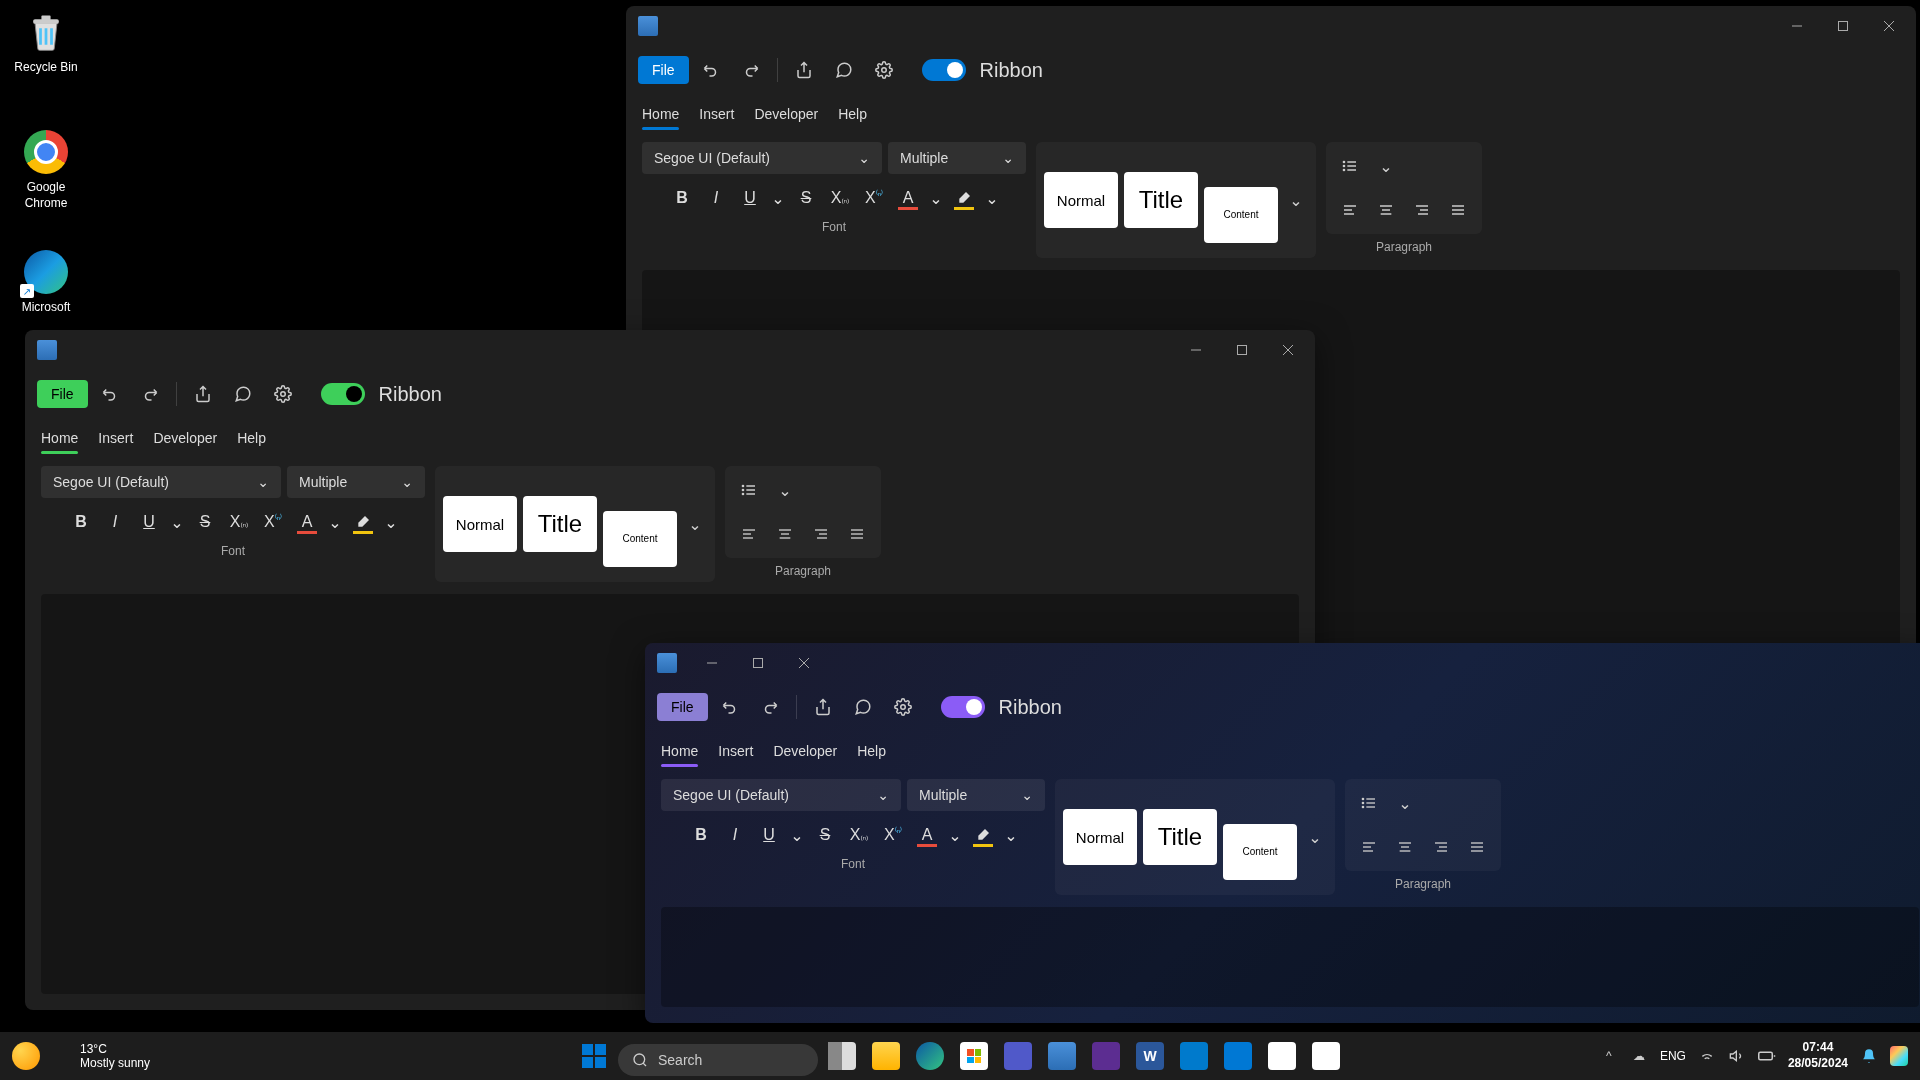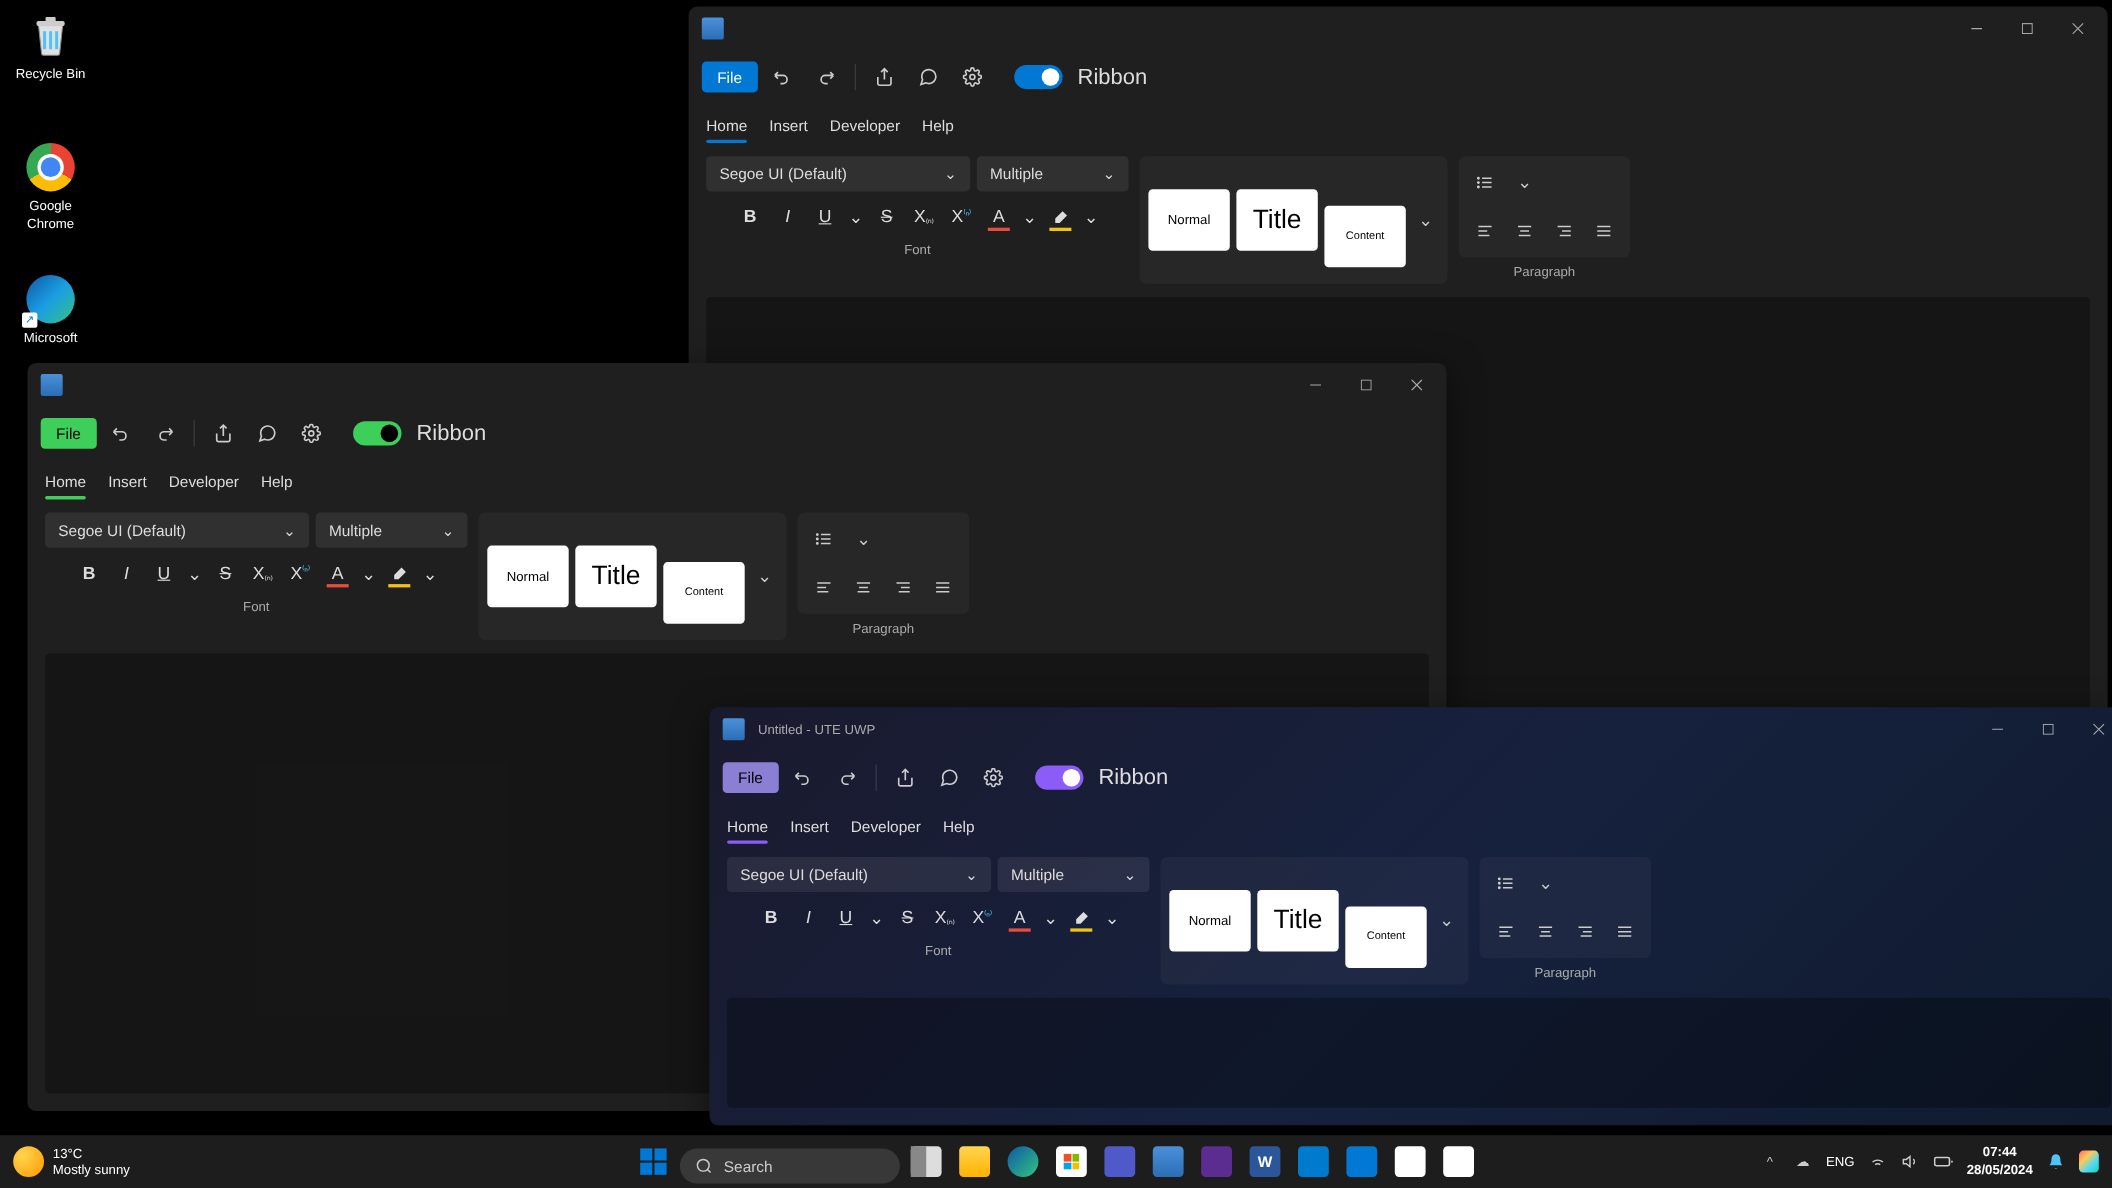--- a/index.html
+++ b/index.html
@@ -72,39 +72,39 @@
 .fmt-sub { font-size: 9px; vertical-align: sub; }
 .fmt-sup { font-size: 9px; vertical-align: super; position: relative; top: -4px; }
 .color-underline { position: relative; }
 .color-underline::after { content: ''; position: absolute; bottom: 4px; left: 6px; right: 6px; height: 3px; }
 .color-underline.red::after { background: #e74c3c; }
 .color-underline.yellow::after { background: #f1c40f; }
 
 
 .styles-gallery { display: flex; gap: 6px; align-items: center; background: rgba(255,255,255,0.04); padding: 8px; border-radius: 6px; }
 .style-card { background: #fff; border-radius: 4px; width: 74px; height: 56px; display: flex; align-items: center; justify-content: center; color: #000; cursor: pointer; }
-.style-card.normal { font-size: 12px; }
+.style-card.normal { font-size: 15px; }
 .style-card.title { font-size: 24px; font-weight: 300; }
 .style-card.content { font-size: 10px; margin-top: 29px; }
 .gallery-expand { width: 24px; height: 56px; display: flex; align-items: center; justify-content: center; color: #ccc; cursor: pointer; }
 
 
 .para-group { display: flex; flex-direction: column; gap: 12px; padding: 8px; }
 .para-row { display: flex; gap: 4px; }
 .para-btn { width: 32px; height: 32px; display: flex; align-items: center; justify-content: center; color: #ccc; cursor: pointer; border-radius: 4px; }
 
 
 .canvas-area { flex: 1; background: rgba(0,0,0,0.3); margin: 8px 16px 16px; border-radius: 4px; }
 
 
 .taskbar { position: absolute; bottom: 0; left: 0; right: 0; height: 48px; background: rgba(32,32,32,0.92); backdrop-filter: blur(20px); display: flex; align-items: center; padding: 0 12px; }
 .taskbar-left { display: flex; align-items: center; gap: 8px; }
 .weather { display: flex; align-items: center; gap: 8px; color: #fff; font-size: 12px; }
 .weather-icon { width: 28px; height: 28px; border-radius: 50%; background: radial-gradient(circle at 30% 30%, #ffd54f, #ff9800); }
-.weather-text { line-height: 1.2; }
+.weather-text { line-height: 1.2; margin-left: 32px; }
 .taskbar-center { position: absolute; left: 50%; transform: translateX(-50%); display: flex; align-items: flex-end; gap: 4px; }
 .start-btn { width: 40px; height: 40px; display: flex; align-items: center; justify-content: center; cursor: pointer; }
 .win-logo { width: 24px; height: 24px; display: grid; grid-template: 1fr 1fr / 1fr 1fr; gap: 2px; }
 .win-logo span { background: #0078d4; }
 .search-box { width: 200px; height: 32px; background: rgba(255,255,255,0.12); border-radius: 16px; display: flex; align-items: center; padding: 0 14px; gap: 10px; color: #ccc; font-size: 14px; cursor: pointer; }
 .tb-icon { width: 40px; height: 40px; display: flex; align-items: center; justify-content: center; cursor: pointer; border-radius: 4px; }
 .tb-app { width: 28px; height: 28px; border-radius: 4px; }
 .taskbar-right { margin-left: auto; display: flex; align-items: center; gap: 12px; color: #fff; font-size: 12px; }
 .tray-icon { width: 18px; height: 18px; display: flex; align-items: center; justify-content: center; color: #ccc; }
 .datetime { text-align: center; line-height: 1.3; font-weight: bold; }
@@ -459,21 +459,20 @@
       </div>
       <div class="ribbon-group-label">Paragraph</div>
     </div>
   </div>
   <div class="canvas-area"></div>
 </div>
 
 <div class="app-window purple-theme" style="top:643px; left:645px; width:1290px; height:380px;">
   <div class="titlebar">
     <div class="app-icon"></div>
-    <div class="title-text">Untitled - UTE UWP</div>
     <div class="win-controls">
       <div class="win-btn">
           <svg width="10" height="10">
             <line x1="0" y1="5" x2="10" y2="5" stroke="currentColor"></line>
           </svg>
         </div>
       <div class="win-btn">
           <svg width="10" height="10">
             <rect x="0.5" y="0.5" width="9" height="9" fill="none" stroke="currentColor"></rect>
           </svg>

